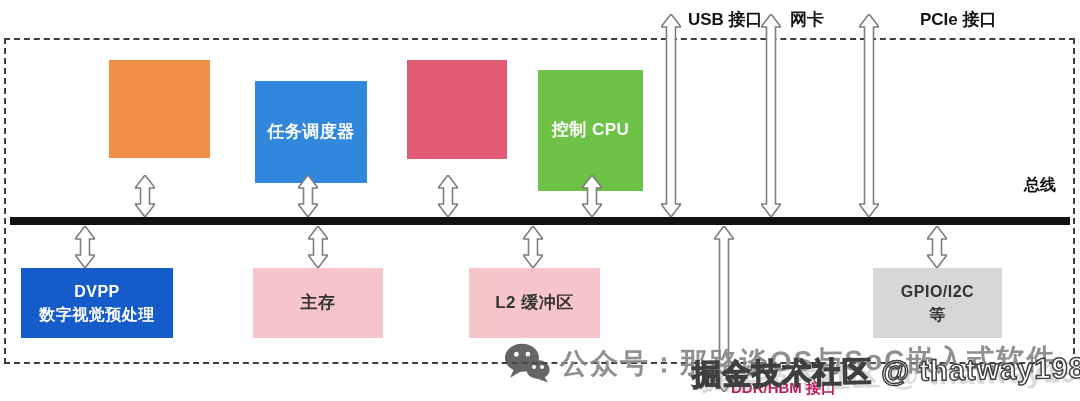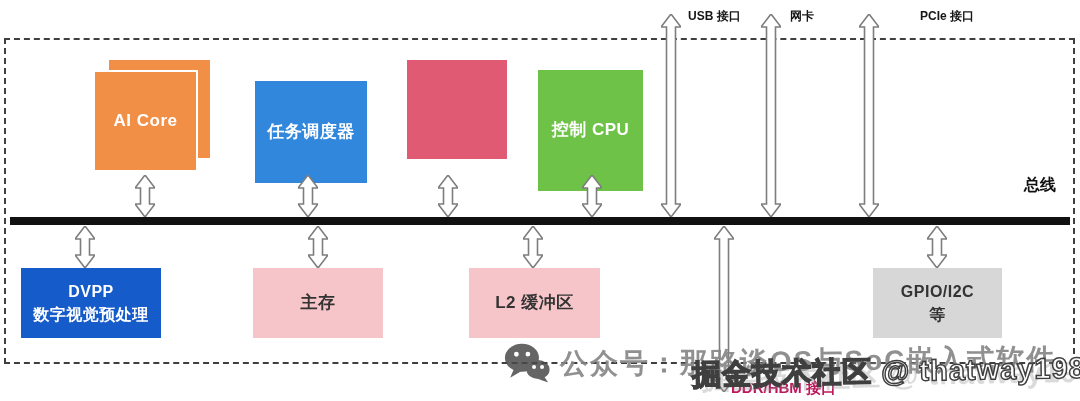--- a/index.html
+++ b/index.html
@@ -30,42 +30,42 @@
 
   
   #aicore-back{left:107px;top:58px;width:105px;height:102px;}
   #aicore-front{left:93px;top:70px;width:105px;height:102px;}
   #scheduler{left:255px;top:81px;width:112px;height:102px;}
   #aicpu-back{left:405px;top:58px;width:104px;height:103px;}
   #aicpu-front{left:389px;top:70px;width:104px;height:103px;}
   #ctrlcpu{left:538px;top:70px;width:105px;height:121px;}
 
   
-  #dvpp{left:21px;top:268px;width:140px;height:70px;}
+  #dvpp{left:21px;top:268px;width:152px;height:70px;}
   #mainmem{left:253px;top:268px;width:130px;height:70px;}
   #l2{left:469px;top:268px;width:131px;height:70px;}
   #gpio{left:873px;top:268px;width:129px;height:70px;}
 
   
   .arrow{position:absolute;width:20px;z-index:2;}
   #ar-t1{left:135px;top:175px;height:42px;}
   #ar-t2{left:298px;top:175px;height:42px;}
   #ar-t3{left:438px;top:175px;height:42px;}
   #ar-t4{left:582px;top:175px;height:42px;}
   #ar-b1{left:75px;top:226px;height:42px;}
   #ar-b2{left:308px;top:226px;height:42px;}
   #ar-b3{left:523px;top:226px;height:42px;}
   #ar-b4{left:927px;top:226px;height:42px;}
   #ar-usb{left:661px;top:14px;height:203px;}
   #ar-nic{left:761px;top:14px;height:203px;}
   #ar-pcie{left:859px;top:14px;height:203px;}
   #ar-ddr{left:714px;top:226px;height:166px;}
 
   
-  .port-label{position:absolute;top:8px;font-size:12px;font-weight:600;color:#151515;z-index:2;}
+  .port-label{position:absolute;top:8px;font-size:17px;font-weight:600;color:#151515;z-index:2;}
   #port-usb{left:688px;}
   #port-nic{left:790px;}
   #port-pcie{left:920px;}
   #port-ddr{position:absolute;left:731px;top:379px;font-size:15px;font-weight:600;color:#be185d;z-index:5;}
 
   
   #wm-wechat{
     position:absolute;left:504px;top:340px;display:flex;align-items:center;gap:10px;
     z-index:6;transform:rotate(-0.6deg);
   }
@@ -100,23 +100,20 @@
         <polygon points="10.0,0.0 20.0,13.0 14.5,13.0 14.5,190.0 20.0,190.0 10.0,203.0 0.0,190.0 5.5,190.0 5.5,13.0 0.0,13.0" fill="#ffffff" stroke="#7d7d7d" stroke-width="1.6"></polygon>
       </svg>
     </div>
   <div class="arrow" id="ar-pcie">
       <svg width="20" height="203" style="display:block">
         <polygon points="10.0,0.0 20.0,13.0 14.5,13.0 14.5,190.0 20.0,190.0 10.0,203.0 0.0,190.0 5.5,190.0 5.5,13.0 0.0,13.0" fill="#ffffff" stroke="#7d7d7d" stroke-width="1.6"></polygon>
       </svg>
     </div>
 
   <div class="stack-back" id="aicore-back" style="background: rgb(242, 143, 70);"></div>
-  <div class="block stack-front white-text" id="aicore-front" style="background: rgb(242, 143, 70);">
-    <span class="lbl">AI Core</span>
-  </div>
 
   <div class="block white-text" id="scheduler" style="background: rgb(49, 135, 220);">
     <span class="lbl">任务调度器</span>
   </div>
 
   <div class="stack-back" id="aicpu-back" style="background: rgb(224, 90, 116);"></div>
 
   <div class="block white-text" id="ctrlcpu" style="background: rgb(110, 194, 71);">
     <span class="lbl">控制 CPU</span>
   </div>

